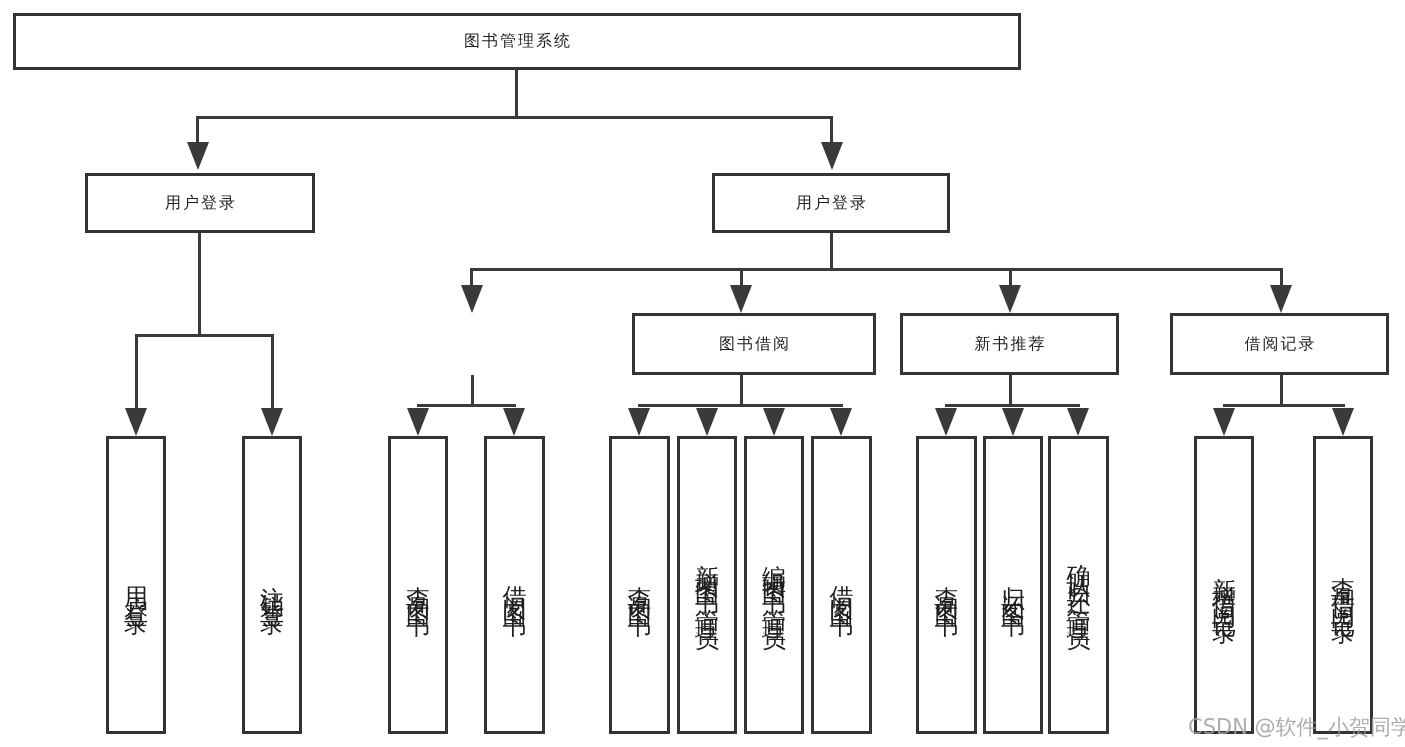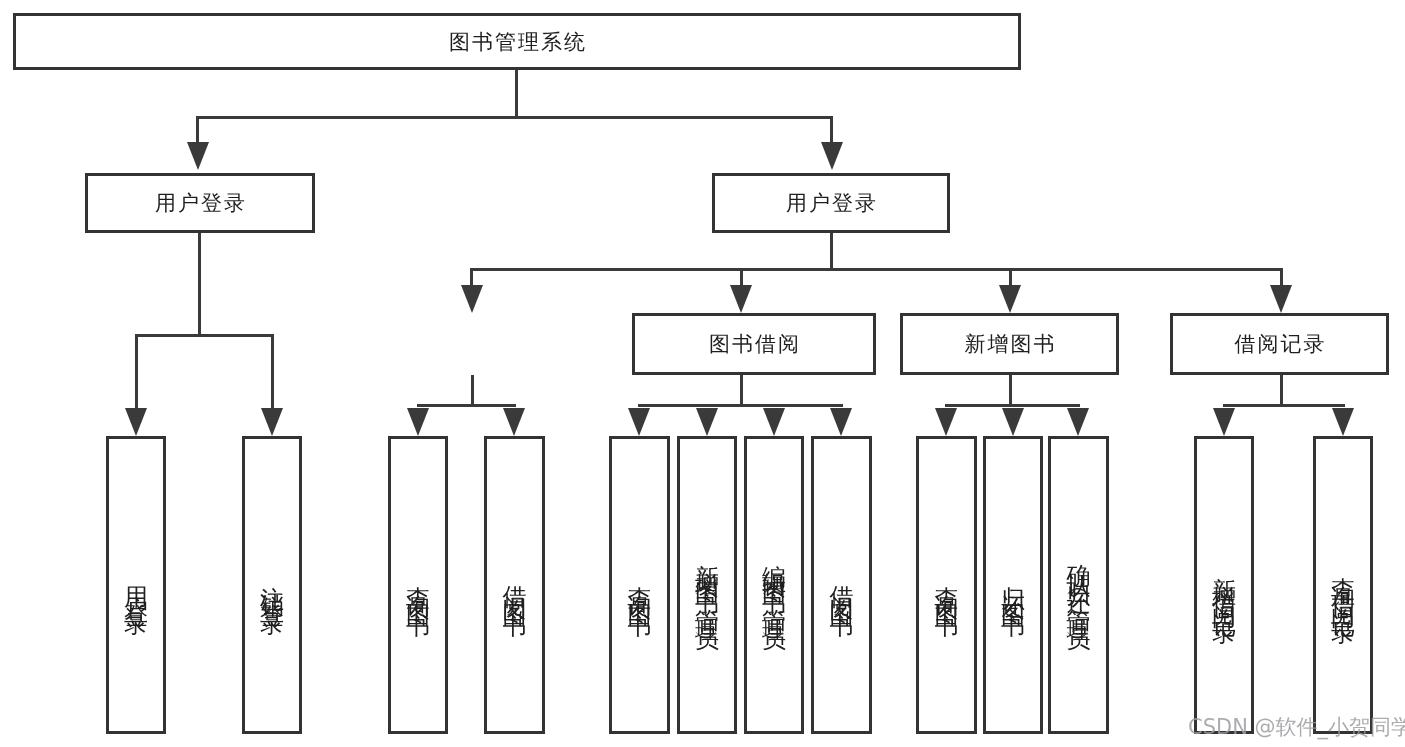--- a/index.html
+++ b/index.html
@@ -13,21 +13,21 @@
   .arrow{
     position:absolute;width:0;height:0;
     border-left:11px solid transparent;border-right:11px solid transparent;
     border-top:28px solid #3a3a3a;
   }
   .box{
     position:absolute;background:#ffffff;border:3px solid #333333;
     box-sizing:border-box;display:flex;align-items:center;justify-content:center;
     color:#1f1f1f;
   }
-  .hbox span{font-size:21px;letter-spacing:2px;text-indent:2px;white-space:nowrap;}
+  .hbox span{font-size:16px;letter-spacing:2px;text-indent:2px;white-space:nowrap;}
   .vbox span{
     font-size:24px;letter-spacing:9px;
     writing-mode:vertical-rl;text-orientation:mixed;line-height:1;
     white-space:nowrap;
   }
   .watermark{
     position:absolute;left:1188px;top:713px;z-index:5;
     font-size:21px;color:rgba(158,158,162,0.85);white-space:nowrap;
   }
 </style>
@@ -92,21 +92,21 @@
     <span>用户登录</span>
   </div>
   <div class="box hbox" style="left:712px;top:173px;width:238px;height:60px;">
     <span>用户登录</span>
   </div>
 
   <div class="box hbox" style="left:632px;top:313px;width:244px;height:62px;">
     <span>图书借阅</span>
   </div>
   <div class="box hbox" style="left:900px;top:313px;width:219px;height:62px;">
-    <span>新增图书</span>
+    <span>新书推荐</span>
   </div>
   <div class="box hbox" style="left:1170px;top:313px;width:219px;height:62px;">
     <span>借阅记录</span>
   </div>
 
   <div class="box vbox" style="left:106px;top:436px;width:60px;height:298px;">
     <span>用户登录</span>
   </div>
   <div class="box vbox" style="left:242px;top:436px;width:60px;height:298px;">
     <span>注销登录</span>

